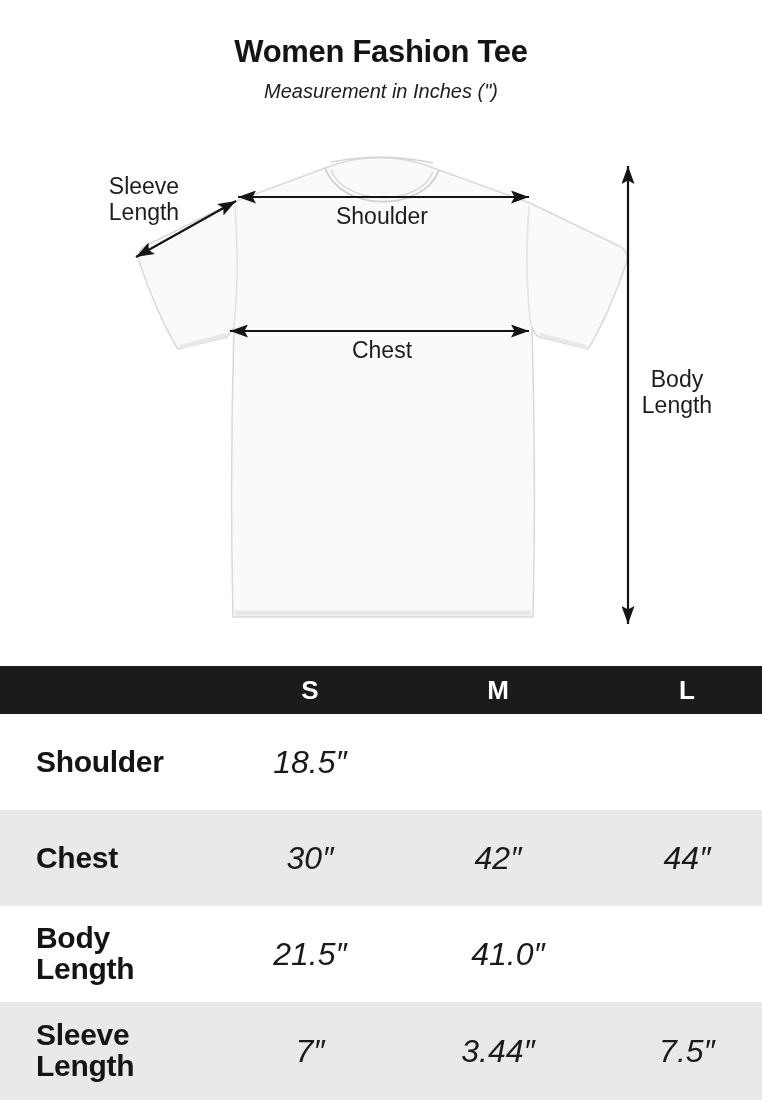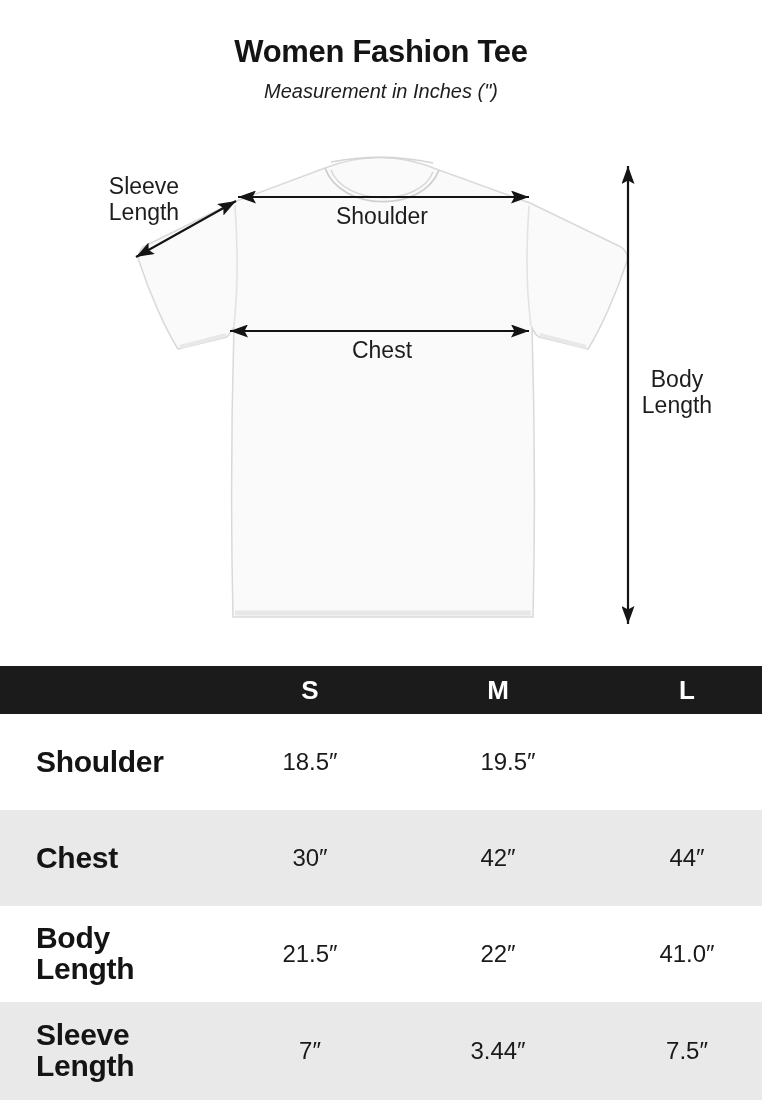--- a/index.html
+++ b/index.html
@@ -36,21 +36,21 @@
   .thead .cell{font-size:26px;font-weight:bold;}
   .tbody-row{height:96px;background:#ffffff;}
   .tbody-row.alt{background:#e9e9e9;}
   .tbody-row.last{height:98px;}
   .cell{text-align:center;}
   .cell.col-l{padding-left:20px;}
   .rlabel{
     text-align:left;padding-left:36px;padding-right:30px;
     font-size:30px;font-weight:bold;line-height:1.02;letter-spacing:-0.3px;color:#141414;
   }
-  .val{font-size:24px;color:#1a1a1a;}
+  .val{font-size:32px;color:#1a1a1a;font-style:italic;}
 </style>
 </head>
 <body>
 
 <div class="page">
 
   <div class="title">Women Fashion Tee</div>
   <div class="subtitle">Measurement in Inches (")</div>
 
   <div class="diagram">
@@ -108,34 +108,32 @@
     <div class="trow thead">
       <div class="cell rlabel"></div>
       <div class="cell">S</div>
       <div class="cell">M</div>
       <div class="cell col-l">L</div>
     </div>
 
     <div class="trow tbody-row">
       <div class="cell rlabel">Shoulder</div>
       <div class="cell val">18.5″</div>
-      <div class="cell val col-l">19.5″</div>
     </div>
 
     <div class="trow tbody-row alt">
       <div class="cell rlabel">Chest</div>
       <div class="cell val">30″</div>
       <div class="cell val">42″</div>
       <div class="cell val col-l">44″</div>
     </div>
 
     <div class="trow tbody-row">
       <div class="cell rlabel">Body Length</div>
       <div class="cell val">21.5″</div>
-      <div class="cell val">22″</div>
       <div class="cell val col-l">41.0″</div>
     </div>
 
     <div class="trow tbody-row alt last">
       <div class="cell rlabel">Sleeve Length</div>
       <div class="cell val">7″</div>
       <div class="cell val">3.44″</div>
       <div class="cell val col-l">7.5″</div>
     </div>
 

